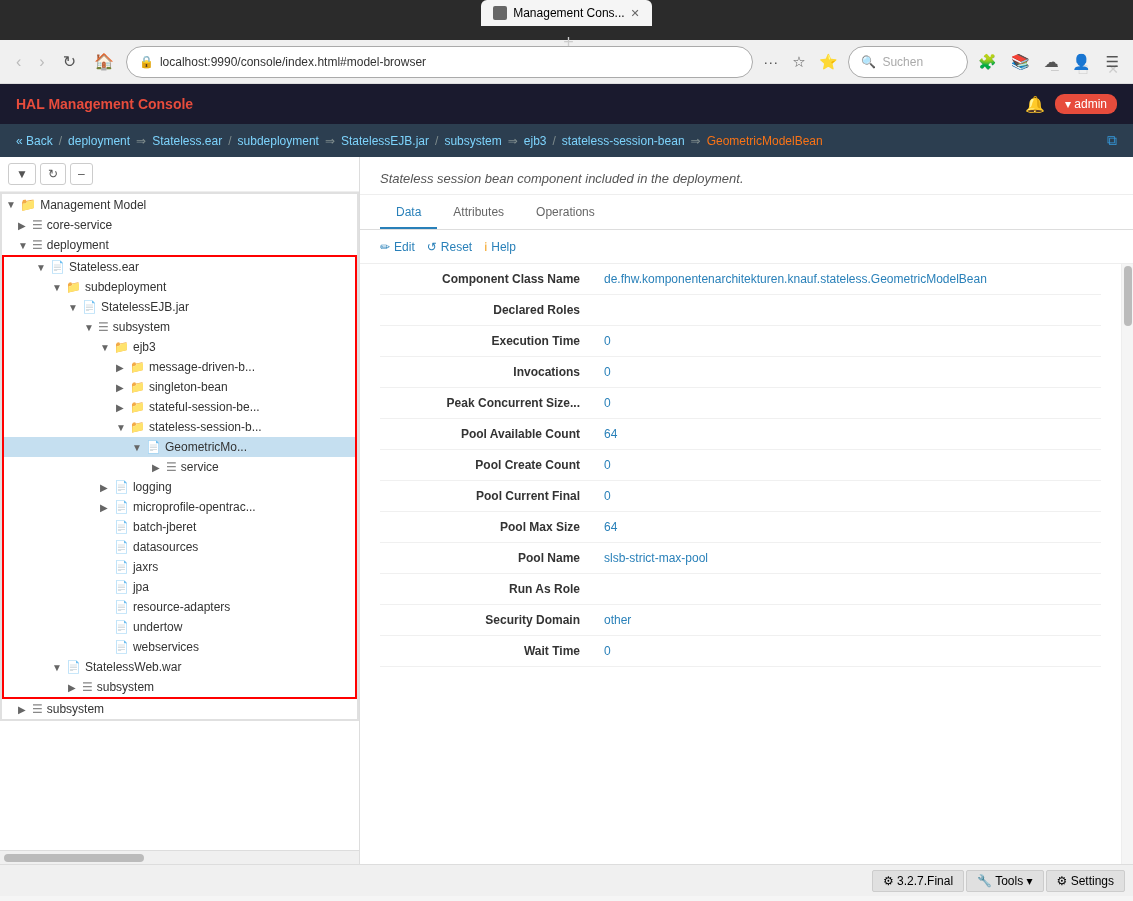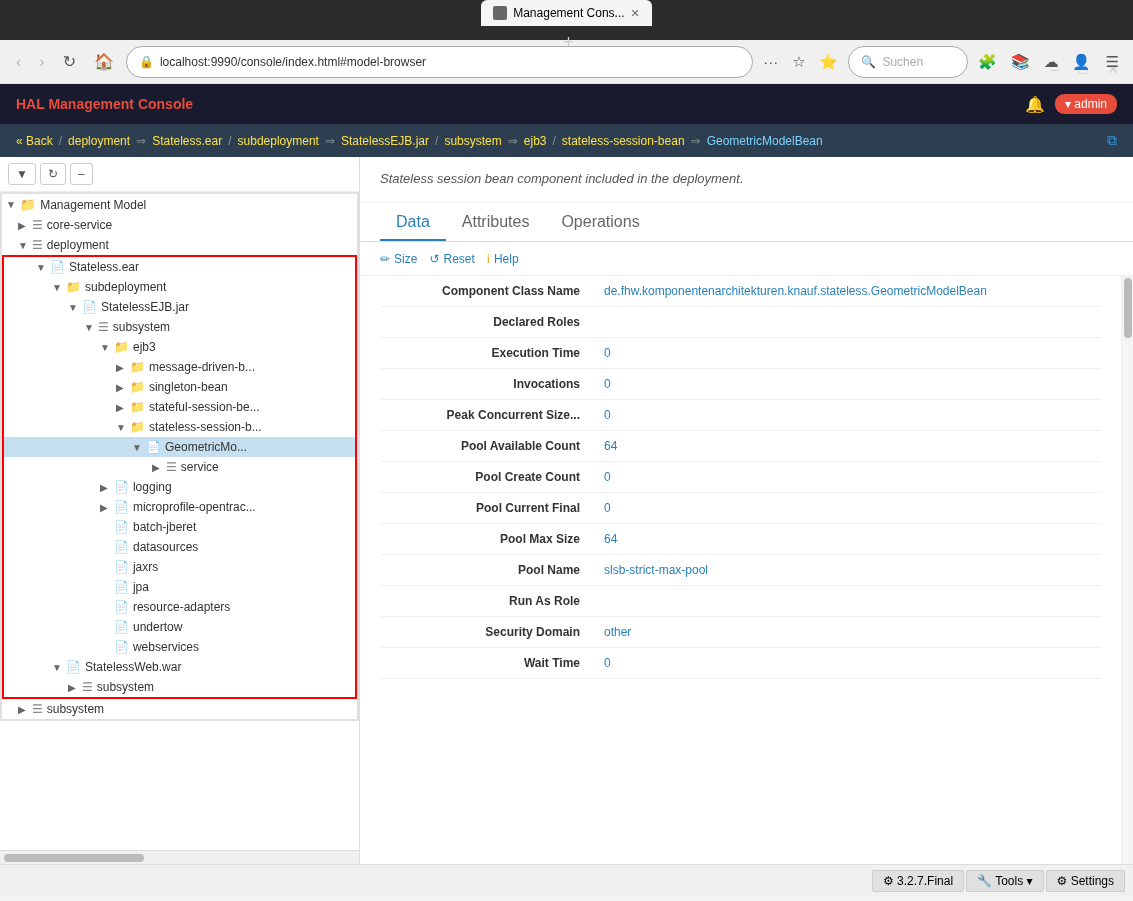--- a/index.html
+++ b/index.html
@@ -24,23 +24,23 @@
     
     .app-header { background: #1a1a2e; color: white; height: 40px; display: flex; align-items: center; padding: 0 16px; gap: 10px; }
     .app-logo { font-size: 14px; font-weight: bold; color: white; }
     .app-logo span { color: #e74c3c; }
     .header-right { margin-left: auto; display: flex; align-items: center; gap: 10px; }
     .bell-icon { color: #ccc; font-size: 16px; }
     .admin-badge { background: #e74c3c; color: white; padding: 3px 10px; border-radius: 9px; font-size: 12px; cursor: pointer; }
 
     
     .breadcrumb { background: #2c3e50; color: #ecf0f1; padding: 8px 16px; font-size: 12px; display: flex; align-items: center; gap: 4px; flex-wrap: wrap; }
-    .breadcrumb a { color: #fde047; text-decoration: none; cursor: pointer; }
+    .breadcrumb a { color: #7dd3fc; text-decoration: none; cursor: pointer; }
     .breadcrumb .sep { color: #7f8c8d; margin: 0 2px; }
-    .breadcrumb .current { color: #7dd3fc; }
+    .breadcrumb .current { color: #f97316; }
     .ext-link { margin-left: auto; color: #3498db; cursor: pointer; font-size: 14px; }
 
     
     .main-layout { display: flex; height: calc(901px - 40px - 44px - 40px - 38px - 32px); overflow: hidden; }
 
     
     .tree-panel { width: 360px; min-width: 360px; background: white; border-right: 1px solid #ddd; display: flex; flex-direction: column; overflow: hidden; }
     .tree-toolbar { padding: 6px 8px; border-bottom: 1px solid #eee; display: flex; gap: 4px; }
     .tree-toolbar-btn { background: none; border: 1px solid #ccc; border-radius: 3px; padding: 3px 7px; cursor: pointer; font-size: 12px; color: #555; }
     .tree-content { flex: 1; overflow-y: auto; overflow-x: hidden; }
@@ -57,24 +57,24 @@
     .indent-4 { padding-left: 64px; }
     .indent-5 { padding-left: 80px; }
     .indent-6 { padding-left: 96px; }
     .indent-7 { padding-left: 112px; }
     .indent-8 { padding-left: 128px; }
 
     .red-border-box { border: 2px solid red; margin: 0; }
 
     
     .right-panel { flex: 1; display: flex; flex-direction: column; overflow: hidden; background: white; }
-    .panel-header { padding: 14px 20px 16px; border-bottom: 1px solid #eee; }
+    .panel-header { padding: 14px 20px 8px; border-bottom: 1px solid #eee; }
     .panel-desc { font-size: 13px; color: #555; font-style: italic; }
     .panel-tabs { display: flex; gap: 0; padding: 0 20px; border-bottom: 1px solid #ddd; margin-top: 2px; }
-    .panel-tab { padding: 8px 16px; cursor: pointer; font-size: 16px; color: #666; border-bottom: 2px solid transparent; }
+    .panel-tab { padding: 8px 16px; cursor: pointer; font-size: 12px; color: #666; border-bottom: 2px solid transparent; }
     .panel-tab.active { color: #2980b9; border-bottom: 2px solid #2980b9; }
     .panel-actions { padding: 8px 20px; display: flex; gap: 12px; align-items: center; border-bottom: 1px solid #eee; }
     .action-btn { background: none; border: none; color: #2980b9; font-size: 12px; cursor: pointer; display: flex; align-items: center; gap: 4px; }
     .panel-content { flex: 1; overflow-y: auto; padding: 0 20px; }
 
     
     .data-table { width: 100%; border-collapse: collapse; }
     .data-table tr { border-bottom: 1px solid #f0f0f0; }
     .data-table td { padding: 8px 4px; vertical-align: top; }
     .data-table td:first-child { font-weight: 600; color: #333; width: 220px; text-align: right; padding-right: 20px; font-size: 12px; }
@@ -342,21 +342,21 @@
       <span class="panel-desc">Stateless session bean component included in the deployment.</span>
     </div>
     <div class="panel-tabs">
       <div class="panel-tab active">Data</div>
       <div class="panel-tab">Attributes</div>
       <div class="panel-tab">Operations</div>
     </div>
     <div class="panel-actions">
       <button class="action-btn">
         <span>✏</span>
-        <span>Size</span>
+        <span>Edit</span>
       </button>
       <button class="action-btn">
         <span>↺</span>
         <span>Reset</span>
       </button>
       <button class="action-btn">
         <span style="color:#f39c12;">ℹ</span>
         <span>Help</span>
       </button>
     </div>

